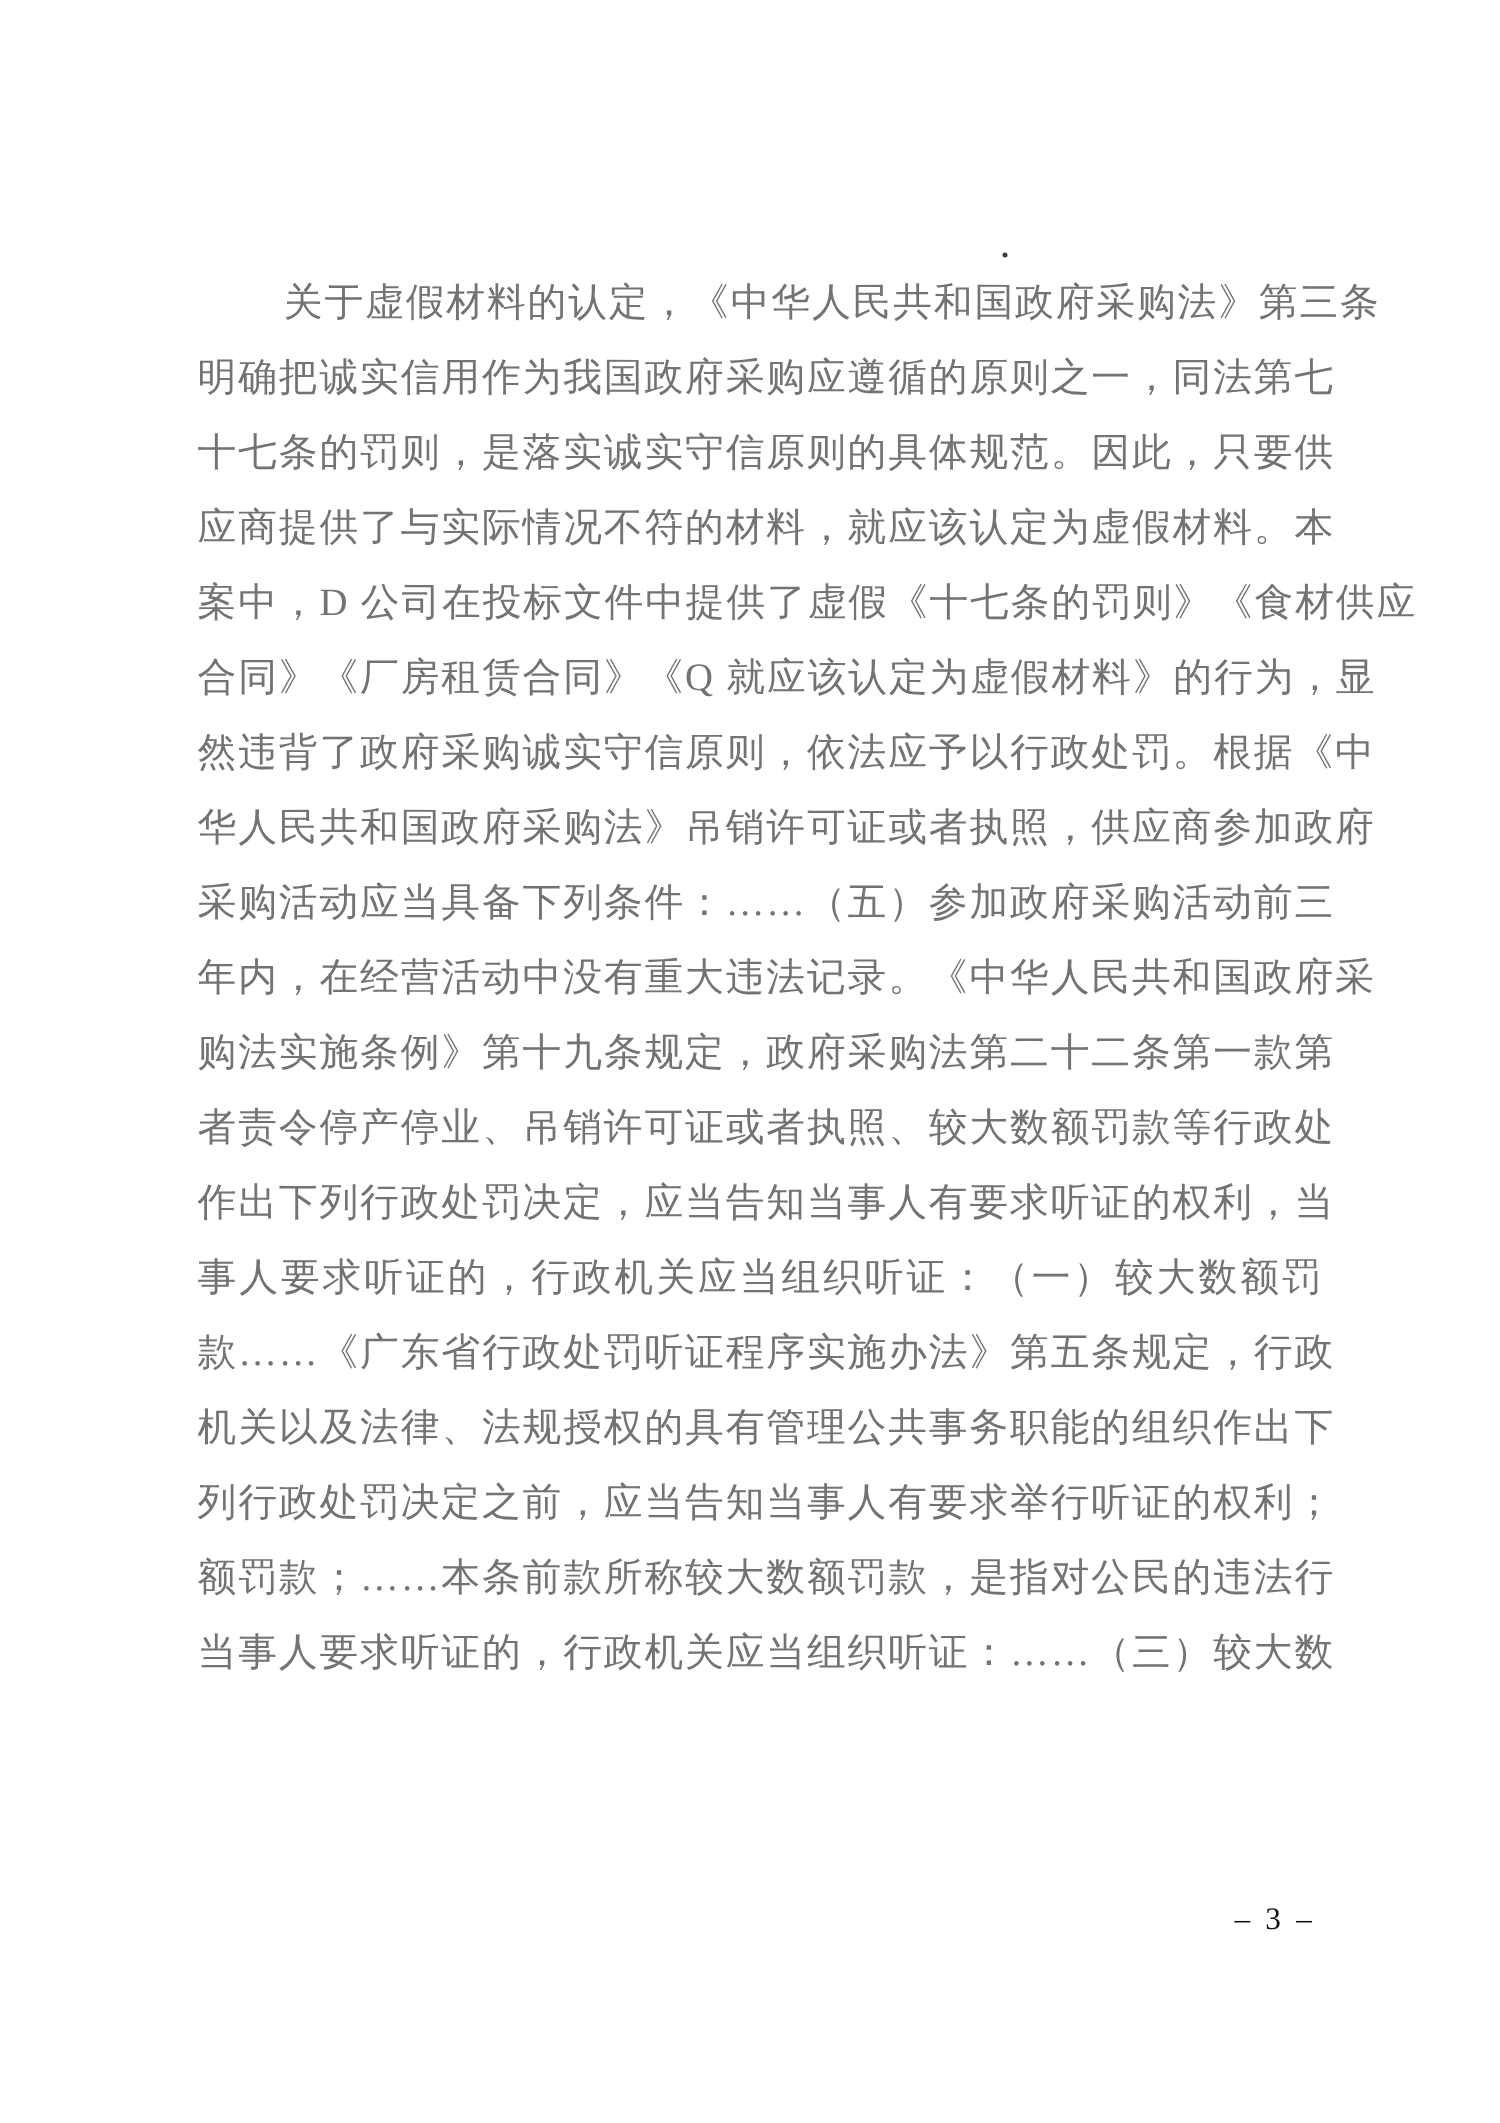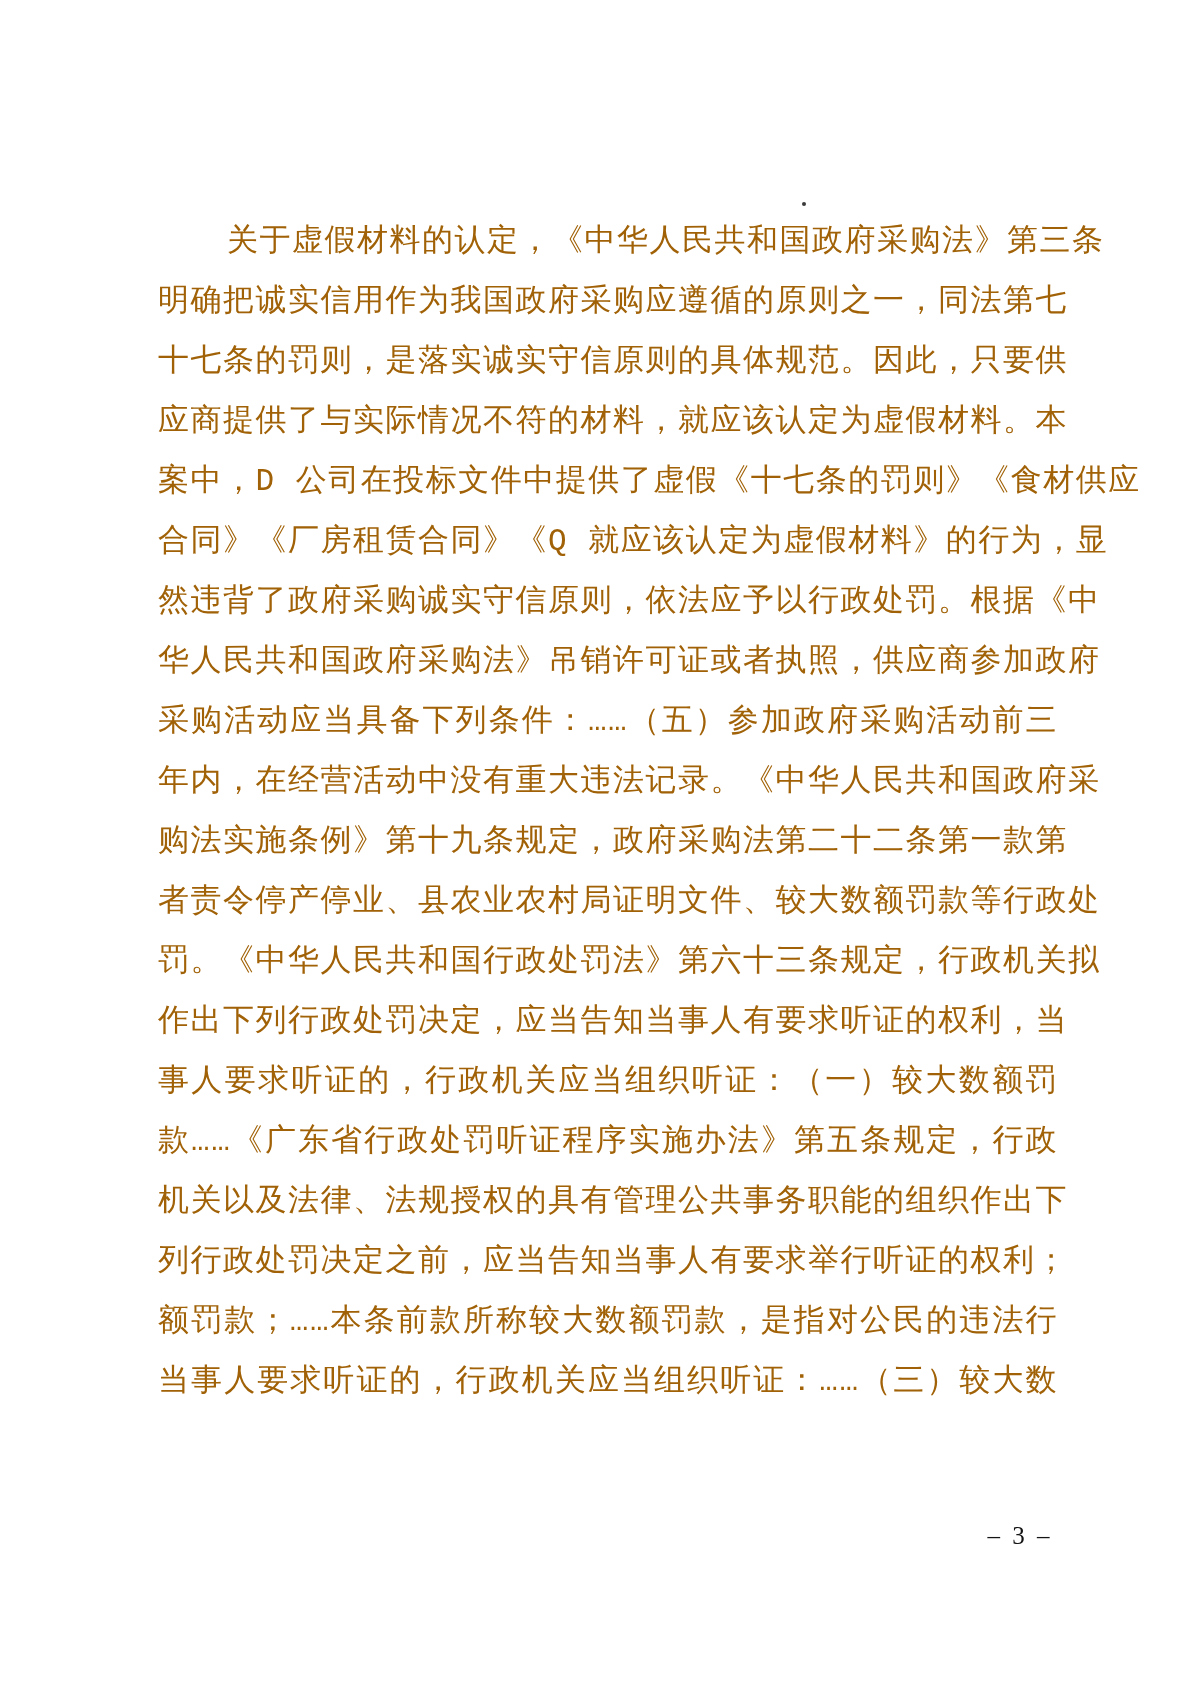--- a/index.html
+++ b/index.html
@@ -24,22 +24,21 @@
   }
   .line {
     font-size: 31px;
     line-height: 60px;
     height: 60px;
     letter-spacing: 1.5px;
     text-align: justify;
     text-align-last: justify;
     text-justify: distribute;
     white-space: nowrap;
-    color: #a16207;
-    font-family: Liberation Mono, monospace;
+    color: #737373;
   }
   .line.indent {
     text-indent: 69px;
   }
   .page-number {
     position: absolute;
     left: 975px;
     top: 1522px;
     width: 90px;
     font-size: 25px;
@@ -69,22 +68,21 @@
     <div class="line">明确把诚实信用作为我国政府采购应遵循的原则之一，同法第七</div>
     <div class="line">十七条的罚则，是落实诚实守信原则的具体规范。因此，只要供</div>
     <div class="line">应商提供了与实际情况不符的材料，就应该认定为虚假材料。本</div>
     <div class="line">案中，D 公司在投标文件中提供了虚假《十七条的罚则》《食材供应</div>
     <div class="line">合同》《厂房租赁合同》《Q 就应该认定为虚假材料》的行为，显</div>
     <div class="line">然违背了政府采购诚实守信原则，依法应予以行政处罚。根据《中</div>
     <div class="line">华人民共和国政府采购法》吊销许可证或者执照，供应商参加政府</div>
     <div class="line">采购活动应当具备下列条件：……（五）参加政府采购活动前三</div>
     <div class="line">年内，在经营活动中没有重大违法记录。《中华人民共和国政府采</div>
     <div class="line">购法实施条例》第十九条规定，政府采购法第二十二条第一款第</div>
-    <div class="line">者责令停产停业、县农业农村局证明文件、较大数额罚款等行政处</div>
-    <div class="line">罚。《中华人民共和国行政处罚法》第六十三条规定，行政机关拟</div>
+    <div class="line">者责令停产停业、吊销许可证或者执照、较大数额罚款等行政处</div>
     <div class="line">作出下列行政处罚决定，应当告知当事人有要求听证的权利，当</div>
     <div class="line">事人要求听证的，行政机关应当组织听证：（一）较大数额罚</div>
     <div class="line">款……《广东省行政处罚听证程序实施办法》第五条规定，行政</div>
     <div class="line">机关以及法律、法规授权的具有管理公共事务职能的组织作出下</div>
     <div class="line">列行政处罚决定之前，应当告知当事人有要求举行听证的权利；</div>
     <div class="line">额罚款；……本条前款所称较大数额罚款，是指对公民的违法行</div>
     <div class="line">当事人要求听证的，行政机关应当组织听证：……（三）较大数</div>
   </div>
 
   <div class="page-number">– 3 –</div>

